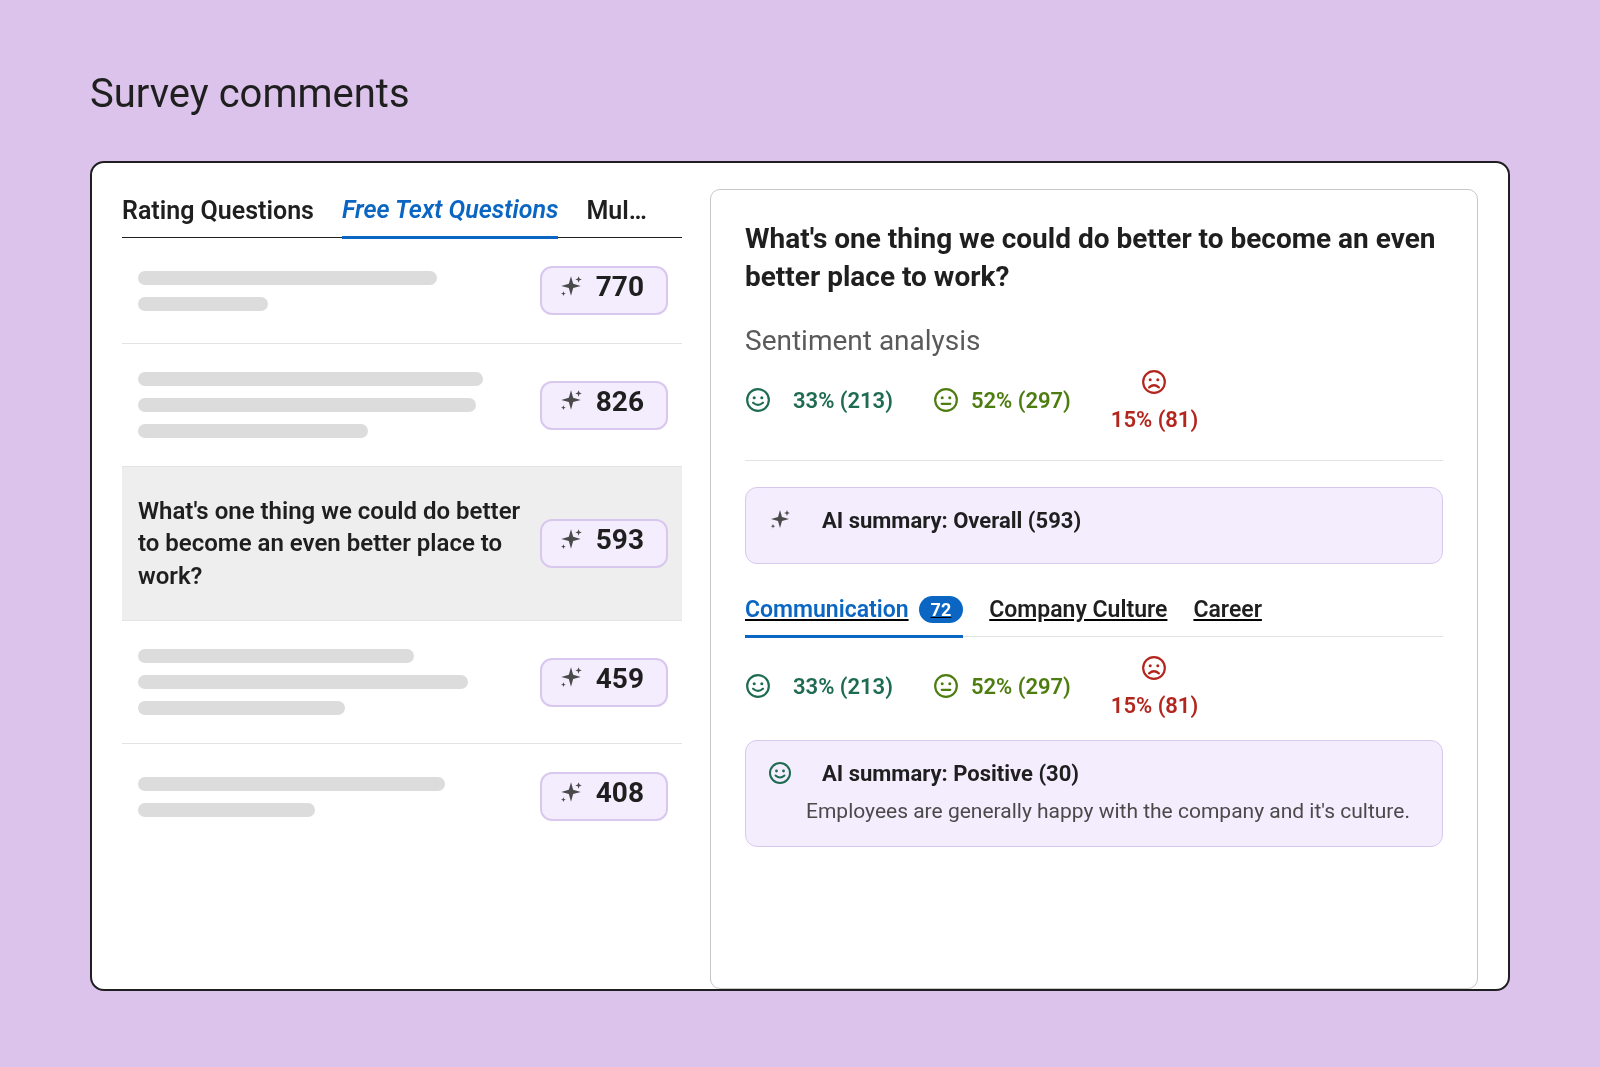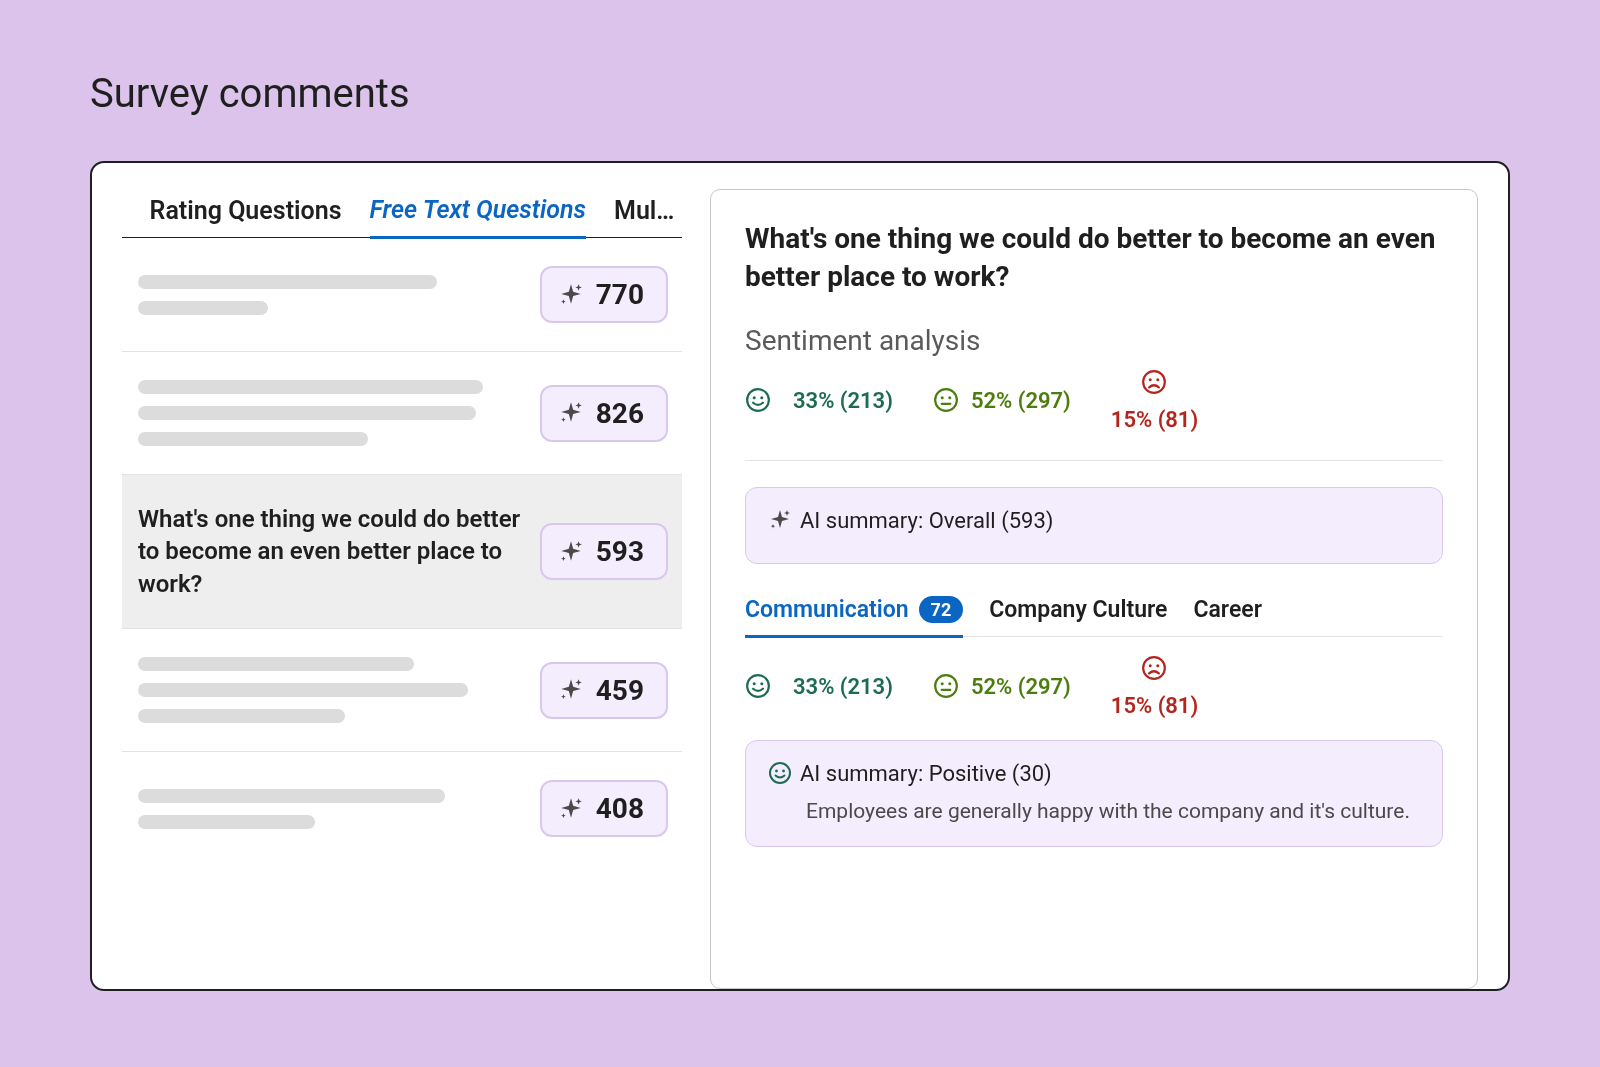--- a/index.html
+++ b/index.html
@@ -33,21 +33,20 @@
   .left {
     flex: 0 0 560px;
     display: flex;
     flex-direction: column;
   }
   .tabs-row {
     display: flex;
     gap: 28px;
     border-bottom: 1px solid #1f1f1f;
     align-items: flex-end;
-    justify-content: flex-end;
   }
   .tab {
     font-size: 25px;
     font-weight: 600;
     color: #1f1f1f;
     padding: 6px 0 12px 0;
     cursor: pointer;
     white-space: nowrap;
     max-width: 68px;
     overflow: hidden;
@@ -90,21 +89,21 @@
   .q-title {
     font-size: 24px;
     font-weight: 600;
     color: #1f1f1f;
     line-height: 1.35;
   }
   .count-pill {
     border: 2px solid #d9c8ee;
     background: #f4edfe;
     border-radius: 12px;
-    padding: 10px 22px 10px 16px;
+    padding: 2px 22px 10px 16px;
     display: flex;
     align-items: center;
     gap: 12px;
     font-size: 28px;
     font-weight: 700;
     color: #1f1f1f;
   }
   
   .right {
     flex: 1;
@@ -142,40 +141,41 @@
   .ai-box {
     border: 1px solid #d9c8ee;
     background: #f4edfe;
     border-radius: 12px;
     padding: 20px 22px;
     margin-bottom: 26px;
   }
   .ai-head {
     display: flex;
     align-items: center;
-    gap: 8px;
+    gap: 30px;
     font-size: 22px;
-    font-weight: 400;
+    font-weight: 700;
     color: #1f1f1f;
     margin-bottom: 10px;
   }
   .ai-body {
     font-size: 21px;
     color: #4a4a4a;
     line-height: 1.45;
     padding-left: 38px;
   }
   .topic-tabs {
     display: flex;
     gap: 26px;
     align-items: flex-start;
     font-size: 23px;
     font-weight: 600;
     border-bottom: 1px solid #e3e3e3;
     margin-bottom: 18px;
+    text-decoration: underline;
   }
   .topic-tab {
     padding: 6px 0 12px 0;
     color: #1f1f1f;
     cursor: pointer;
     display: flex;
     align-items: center;
     gap: 10px;
   }
   .topic-tab.active {

